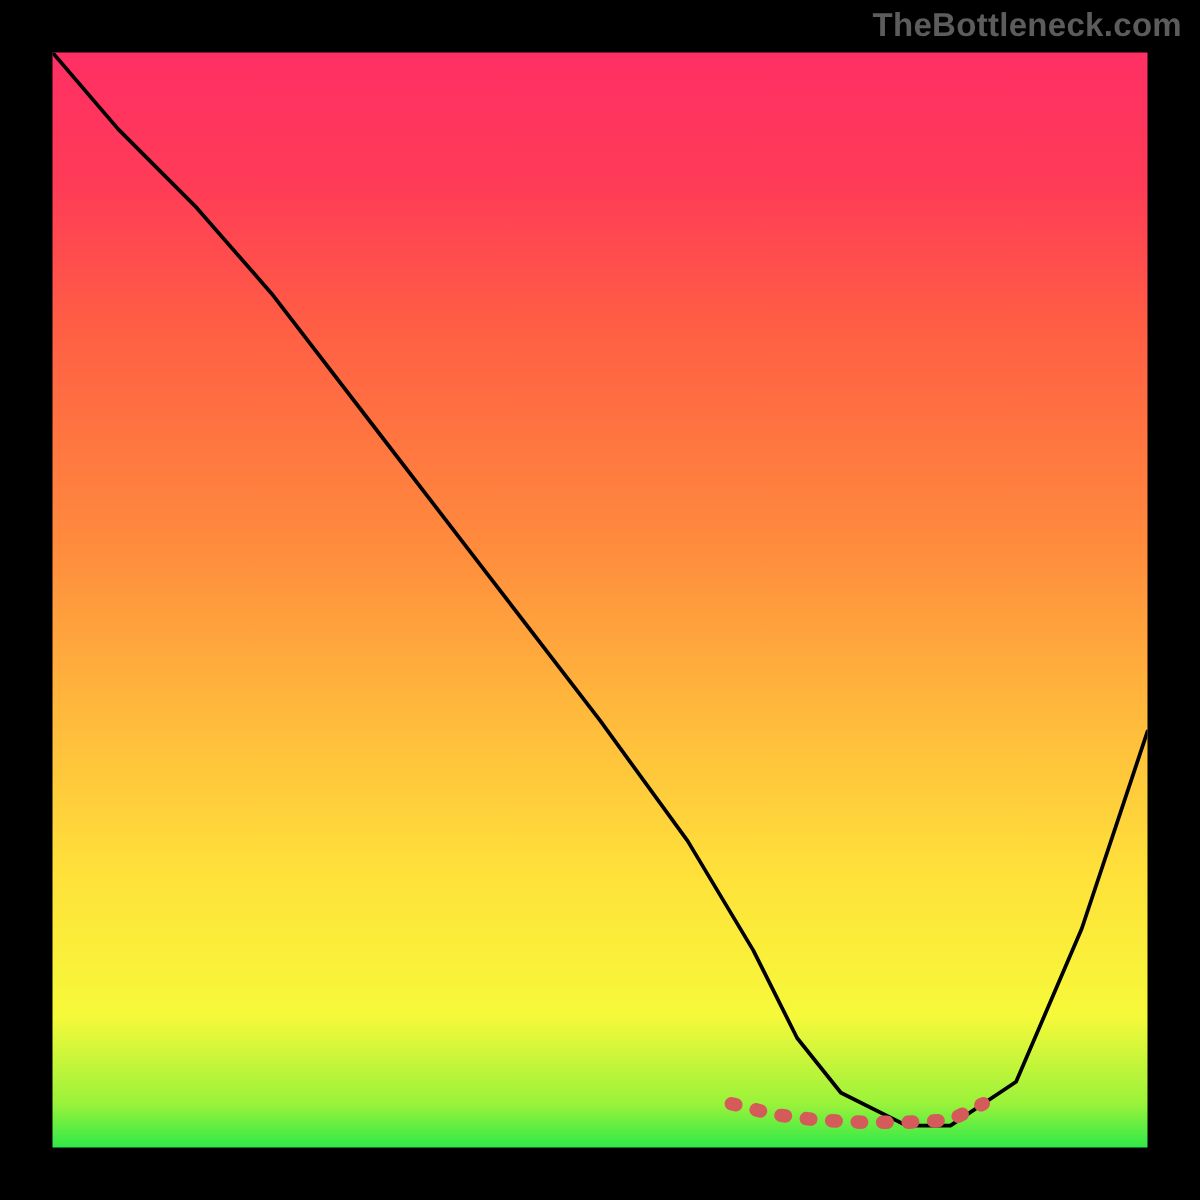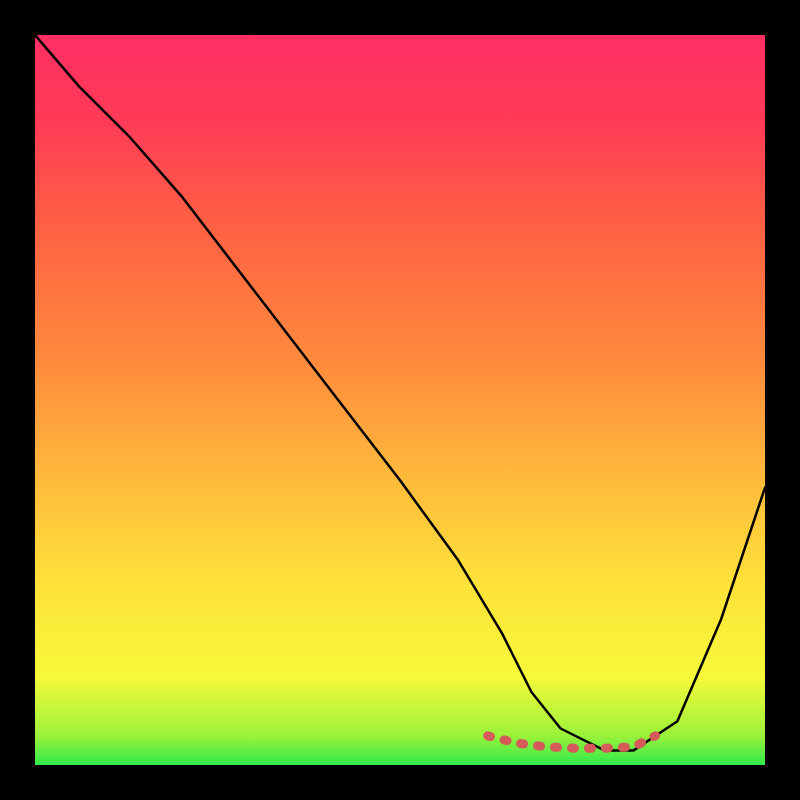--- a/index.html
+++ b/index.html
@@ -49,20 +49,21 @@
   svg {
     position: absolute;
     left: 0;
     top: 0;
   }
 </style>
 </head>
 <body>
 
 <div class="frame">
+  <div class="watermark">TheBottleneck.com</div>
 
   <div class="plot-area">
     <svg id="chart-svg" width="730" height="730" viewBox="0 0 730 730">
         <path d="M0.0 0.0 L43.8 51.1 L94.9 102.2 L146.0 160.6 L219.0 255.5 L292.0 350.4 L365.0 445.3 L423.4 525.6 L467.2 598.6 L496.4 657.0 L525.6 693.5 L569.4 715.4 L598.6 715.4 L642.4 686.2 L686.2 584.0 L730.0 452.6" fill="none" stroke="#000000" stroke-width="2.5" stroke-linejoin="round" stroke-linecap="round"></path>
         <path d="M452.6 700.8 L481.8 708.1 L511.0 711.8 L540.2 713.2 L569.4 713.2 L598.6 711.8 L620.5 700.8" fill="none" stroke="#d55a5a" stroke-width="9" stroke-linecap="round" stroke-linejoin="round" stroke-dasharray="3 14"></path>
       </svg>
   </div>
 </div>
 
 </body></html>

